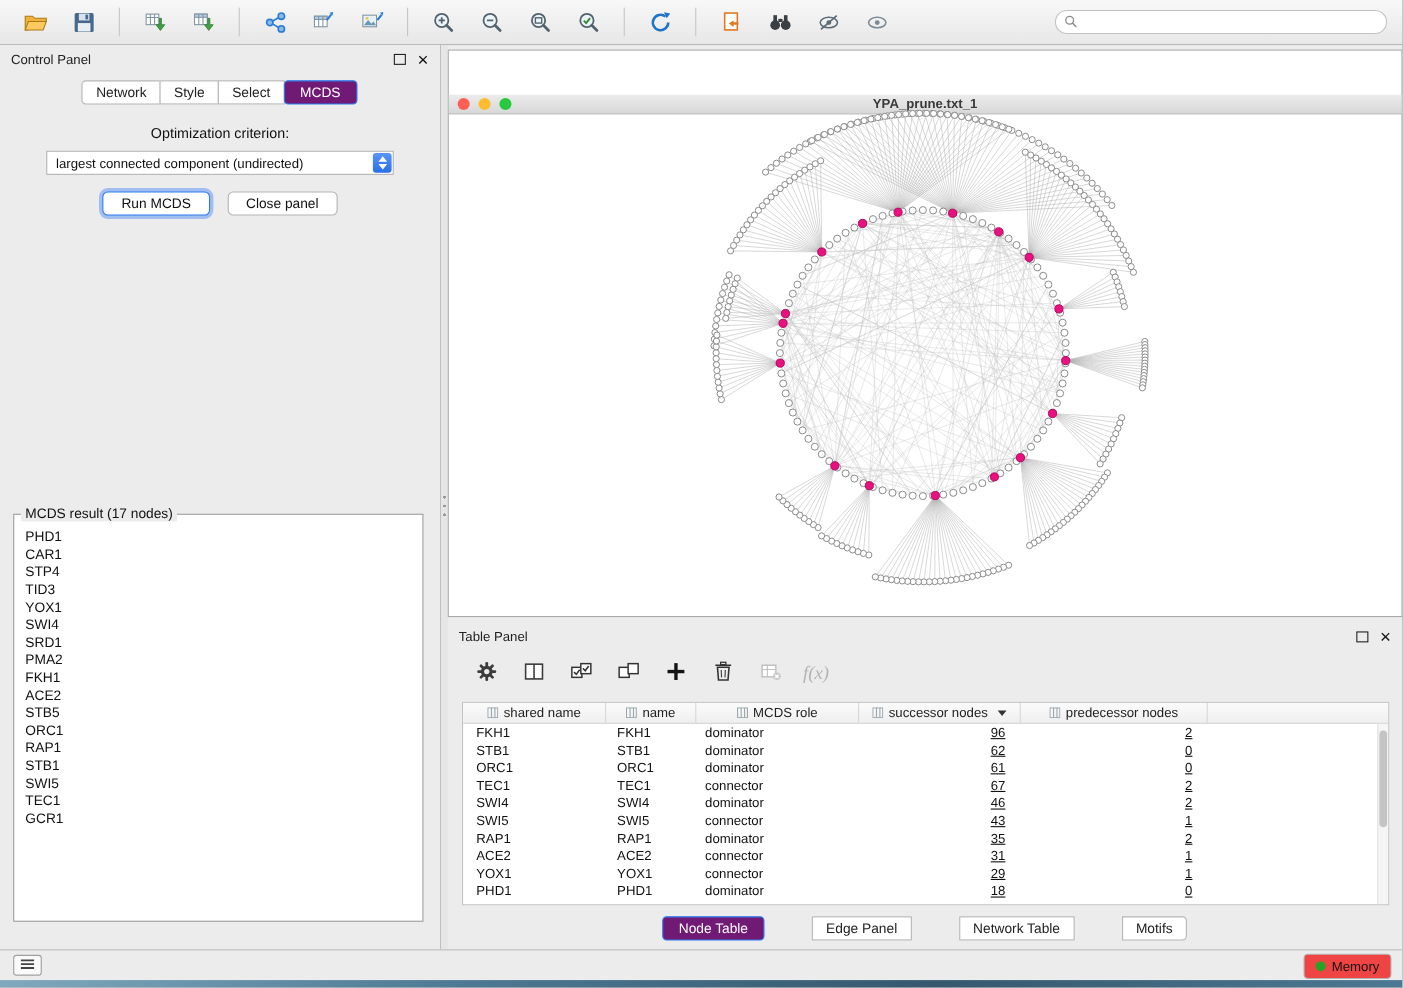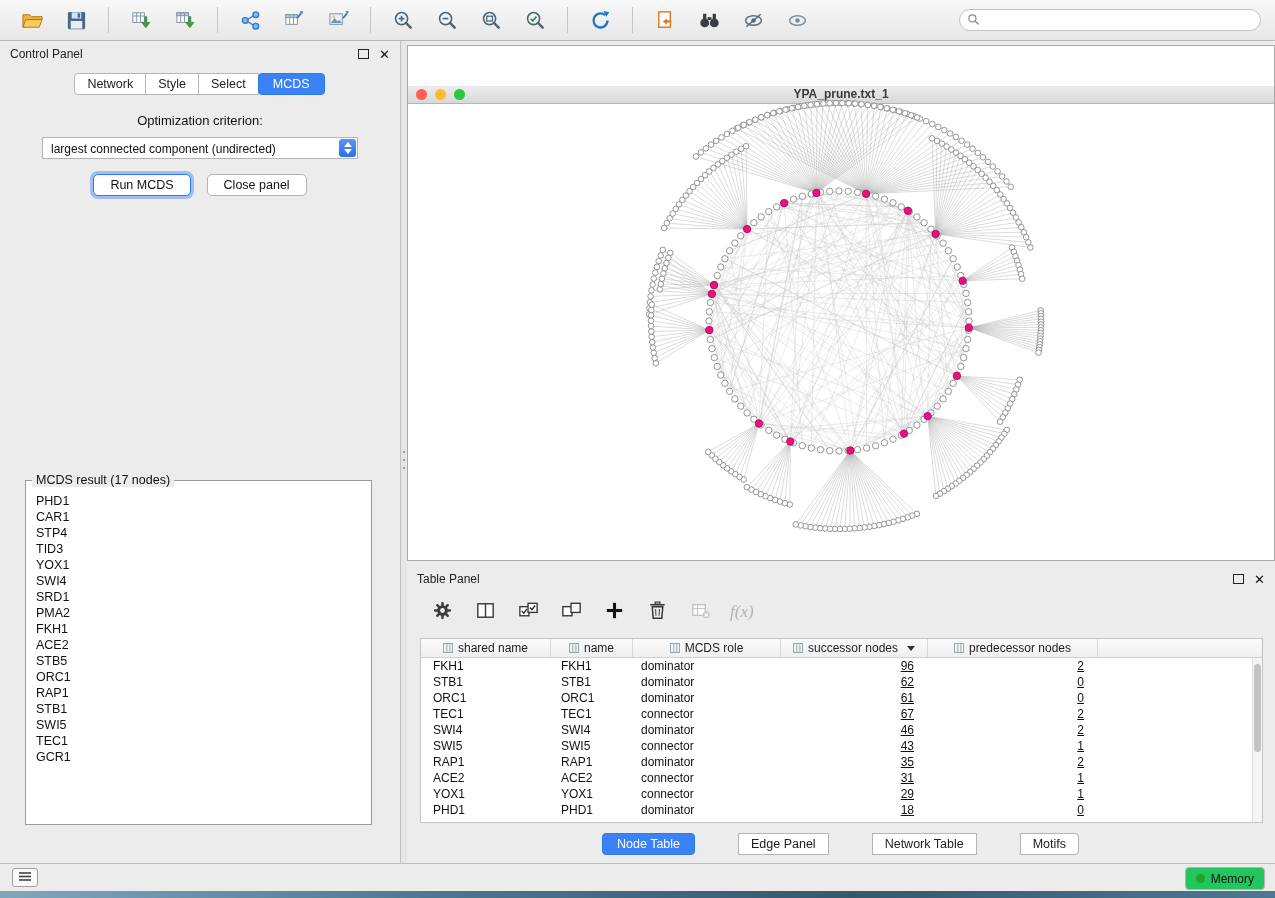--- a/index.html
+++ b/index.html
@@ -24,35 +24,35 @@
   .panel-titlebar{height:26px;display:flex;align-items:center;padding:0 10px;font-size:12px;color:#222;}
   .panel-title{flex:0 0 auto;}
   .win-btns{margin-left:auto;display:flex;align-items:center;gap:10px;}
   .floatbox{width:9px;height:8px;border:1.5px solid #222;display:inline-block;cursor:pointer;}
   .closex{font-size:13px;color:#111;cursor:pointer;line-height:1;}
   #cp-tabs{display:flex;justify-content:center;margin-top:6px;}
   .seg{border:1px solid #b5b5b5;background:#fff;padding:3px 12px;font-size:12.5px;color:#222;
     margin-left:-1px;cursor:pointer;}
   .seg:first-child{border-radius:4px 0 0 4px;}
   .seg:last-child{border-radius:0 4px 4px 0;}
-  .seg.active{background:#3b82f6;border-color:#2a7af2;color:#fff;border-radius:4px;padding:3px 14px;position:relative;z-index:2;}
+  .seg.active{background:#701a75;border-color:#2a7af2;color:#fff;border-radius:4px;padding:3px 14px;position:relative;z-index:2;}
   #opt-label{text-align:center;margin-top:18px;font-size:13px;color:#111;}
   #opt-select{position:relative;width:316px;height:22px;margin:9px auto 0 auto;background:#fff;
     border:1px solid #b3b3b3;border-radius:0;font-size:12px;color:#111;line-height:22px;
     padding-left:8px;box-sizing:border-box;cursor:pointer;}
   #opt-cap{position:absolute;right:1px;top:1px;bottom:1px;width:17px;border-radius:3px;
     background:linear-gradient(#5a95f8,#2a6fe8);}
   #opt-cap:before,#opt-cap:after{content:"";position:absolute;left:4.5px;border-left:4px solid transparent;border-right:4px solid transparent;}
   #opt-cap:before{top:3px;border-bottom:5px solid #fff;}
   #opt-cap:after{bottom:3px;border-top:5px solid #fff;}
   #cp-buttons{display:flex;justify-content:center;gap:16px;margin-top:15px;}
   .btn{height:22px;padding:0 16px;background:#fff;border:1px solid #b3b3b3;border-radius:5px;
     font-size:12.5px;font-family:"Liberation Sans",sans-serif;color:#111;cursor:pointer;}
   .btn.focused{border-color:#2a7af2;box-shadow:0 0 0 3px rgba(74,133,245,.45);}
-  #mcds-fieldset{position:absolute;left:12px;right:15px;top:419px;bottom:25px;margin:13px;
+  #mcds-fieldset{position:absolute;left:12px;right:15px;top:419px;bottom:25px;margin:0;
     background:#fff;border:1px solid #9a9a9a;padding:0;}
   #mcds-fieldset legend{margin-left:6px;padding:0 4px;background:#ececec;font-size:12.5px;color:#111;}
   #result-list{position:absolute;left:2px;right:2px;top:2px;bottom:2px;overflow:hidden;padding:4px 0 0 8px;}
   .result-item{font-size:12.5px;line-height:16px;color:#111;}
 
   
   #v-splitter{position:absolute;left:401px;top:41px;width:6px;height:822px;background:#e6e6e6;}
   #v-splitter .dots{position:absolute;left:1px;top:408px;width:4px;height:22px;
     background:radial-gradient(circle 1.3px at 2px 3px,#9a9a9a 1.2px,transparent 1.4px),
                radial-gradient(circle 1.3px at 2px 11px,#9a9a9a 1.2px,transparent 1.4px),
@@ -92,21 +92,21 @@
   #t-scrollbar{position:absolute;right:0;top:19px;bottom:0;width:10px;background:#f5f5f5;border-left:1px solid #e0e0e0;box-sizing:border-box;}
   #t-thumb{position:absolute;left:1px;right:1px;top:6px;height:88px;background:#c4c4c4;border-radius:5px;cursor:pointer;}
   #tp-tabs{position:absolute;left:0;right:0;bottom:8px;display:flex;justify-content:center;gap:44px;}
 
   
   #status-bar{position:absolute;left:0;top:863px;width:100%;height:28px;background:#ececec;
     border-top:1px solid #bdbdbd;box-sizing:border-box;}
   #list-btn{position:absolute;left:12px;top:4px;width:26px;height:19px;border:1px solid #9f9f9f;
     border-radius:3px;background:#fafafa;cursor:pointer;padding:0;}
   #memory-btn{position:absolute;right:10px;top:3px;height:21px;display:flex;align-items:center;gap:6px;
-    padding:0 10px;border:1px solid #b5b5b5;border-radius:4px;background:#22c55e;font-size:12px;color:#111;cursor:pointer;}
+    padding:0 10px;border:1px solid #b5b5b5;border-radius:4px;background:#ef4444;font-size:12px;color:#111;cursor:pointer;}
   #memory-dot{width:9px;height:9px;border-radius:50%;}
 
   #desktop-strip{position:absolute;left:0;top:891px;width:100%;height:7px;
     background:linear-gradient(90deg,#7fa8bd,#4d7893,#35586d,#4d7893);}
 </style>
 </head>
 <body>
 
 <div id="app">
 

